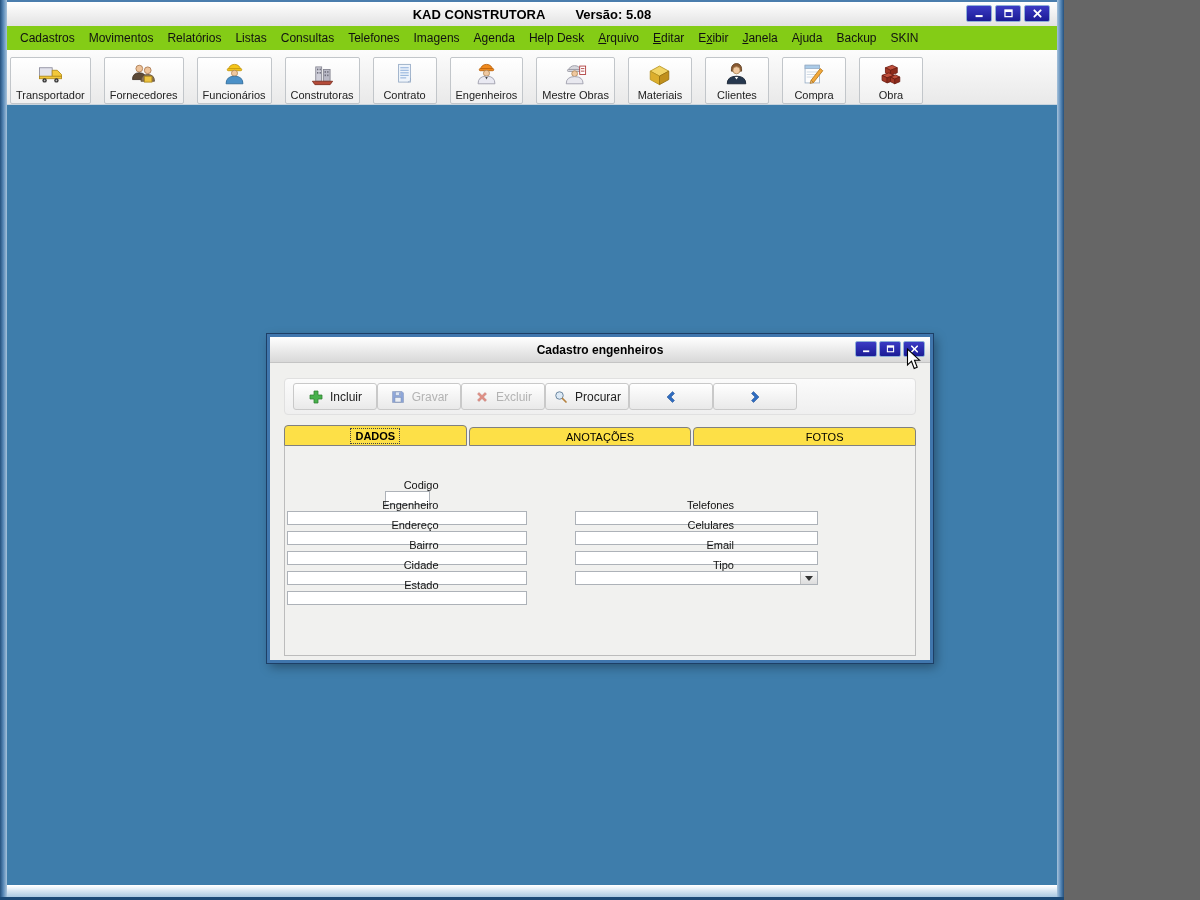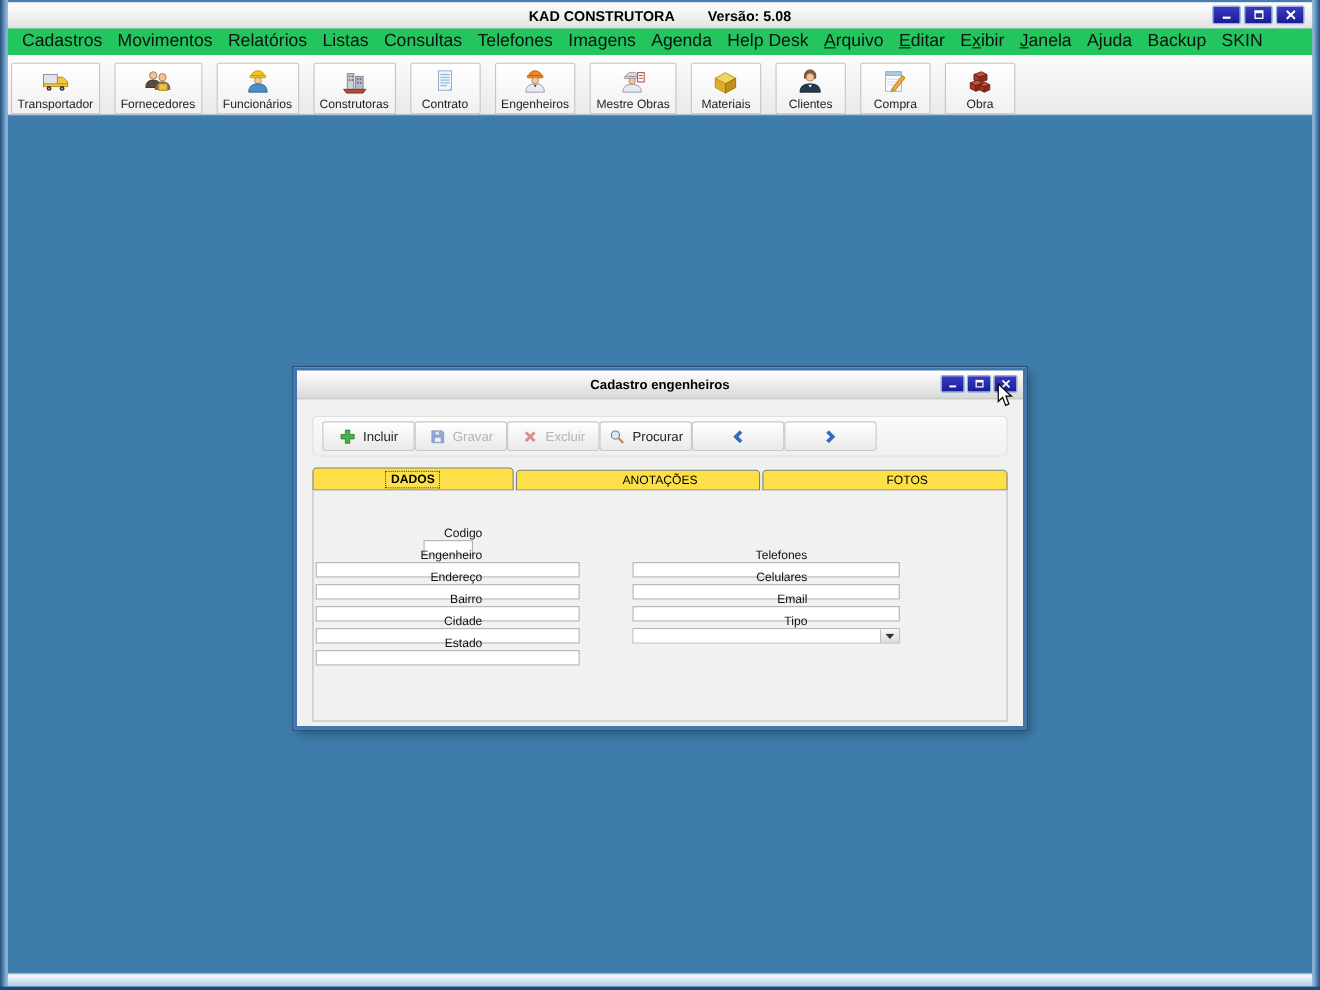--- a/index.html
+++ b/index.html
@@ -1,16 +1,16 @@
 <!DOCTYPE html>
 <html><head>
 <meta charset="utf-8">
 <style>
   html,body{margin:0;padding:0;background:#666;}
-  .app{position:relative;width:1200px;height:900px;overflow:hidden;
+  .app{position:relative;width:1064px;height:900px;overflow:hidden;
        font-family:"Liberation Sans",sans-serif;background:#3e7dab;}
 
   
   .frame-top{position:absolute;left:0;top:0;right:0;height:2px;background:#4a7dad;}
   .frame-left{position:absolute;left:0;top:0;bottom:0;width:7px;
       background:linear-gradient(to right,#24507c,#5586b5 45%,#a7c3dc);}
   .frame-right{position:absolute;right:0;top:0;bottom:0;width:7px;
       background:linear-gradient(to left,#24507c,#5586b5 45%,#a7c3dc);}
   .frame-bottom{position:absolute;left:0;right:0;bottom:0;height:3px;background:#1c4a77;}
   .statusbar{position:absolute;left:7px;right:7px;bottom:3px;height:11px;
@@ -21,22 +21,22 @@
       background:linear-gradient(#ffffff,#e2e2e2);display:flex;align-items:center;
       justify-content:center;gap:30px;border-bottom:1px solid #d6d6d6;}
   .titlebar .t{font-weight:bold;font-size:13px;color:#000;}
   .win-controls{position:absolute;right:14px;top:5px;display:flex;gap:3px;}
   .wc-btn{width:26px;height:17px;background:linear-gradient(#3b3bc4,#1b1b96);
       border:1px solid #8fb0d8;border-radius:2px;display:flex;align-items:center;
       justify-content:center;padding:0;}
   .wc-btn svg{width:13px;height:11px;display:block;}
 
   
-  .menubar{position:absolute;left:7px;right:7px;top:26px;height:24px;background:#22c55e;
-      display:flex;align-items:center;padding-left:6px;font-size:16px;
+  .menubar{position:absolute;left:7px;right:7px;top:26px;height:24px;background:#84cc16;
+      display:flex;align-items:center;padding-left:6px;font-size:12px;
       border-bottom:1px solid #e2e2e2;}
   .menu-item{padding:3px 7px;color:#111;cursor:default;}
 
   
   .toolbar{position:absolute;left:7px;right:7px;top:50px;height:55px;
       background:linear-gradient(#fcfcfc,#e9e9e9);display:flex;align-items:flex-end;
       gap:13px;padding-left:3px;border-bottom:1px solid #c8d4de;box-sizing:border-box;}
   .tb-btn{height:47px;min-width:64px;background:linear-gradient(#ffffff,#f0f0f0);
       border:1px solid #c2c6ca;border-radius:2px;display:flex;flex-direction:column;
       align-items:center;justify-content:flex-end;padding:2px 5px;font-size:11px;

